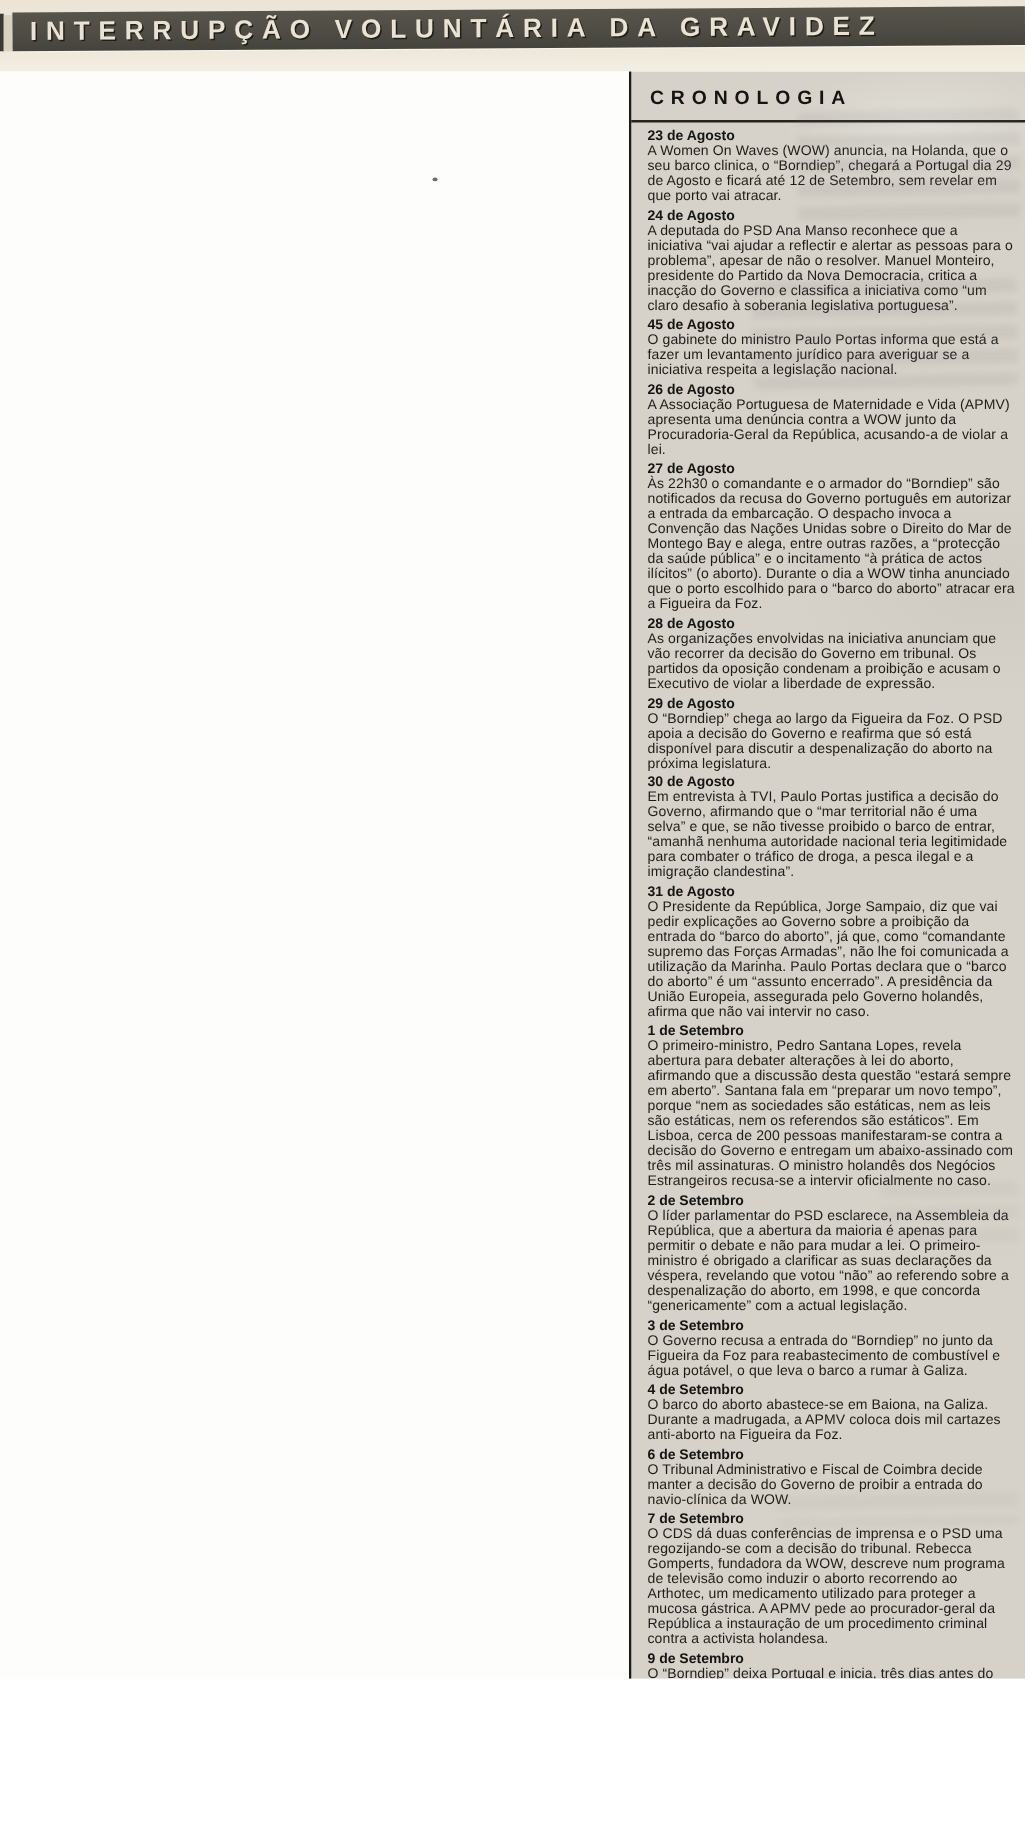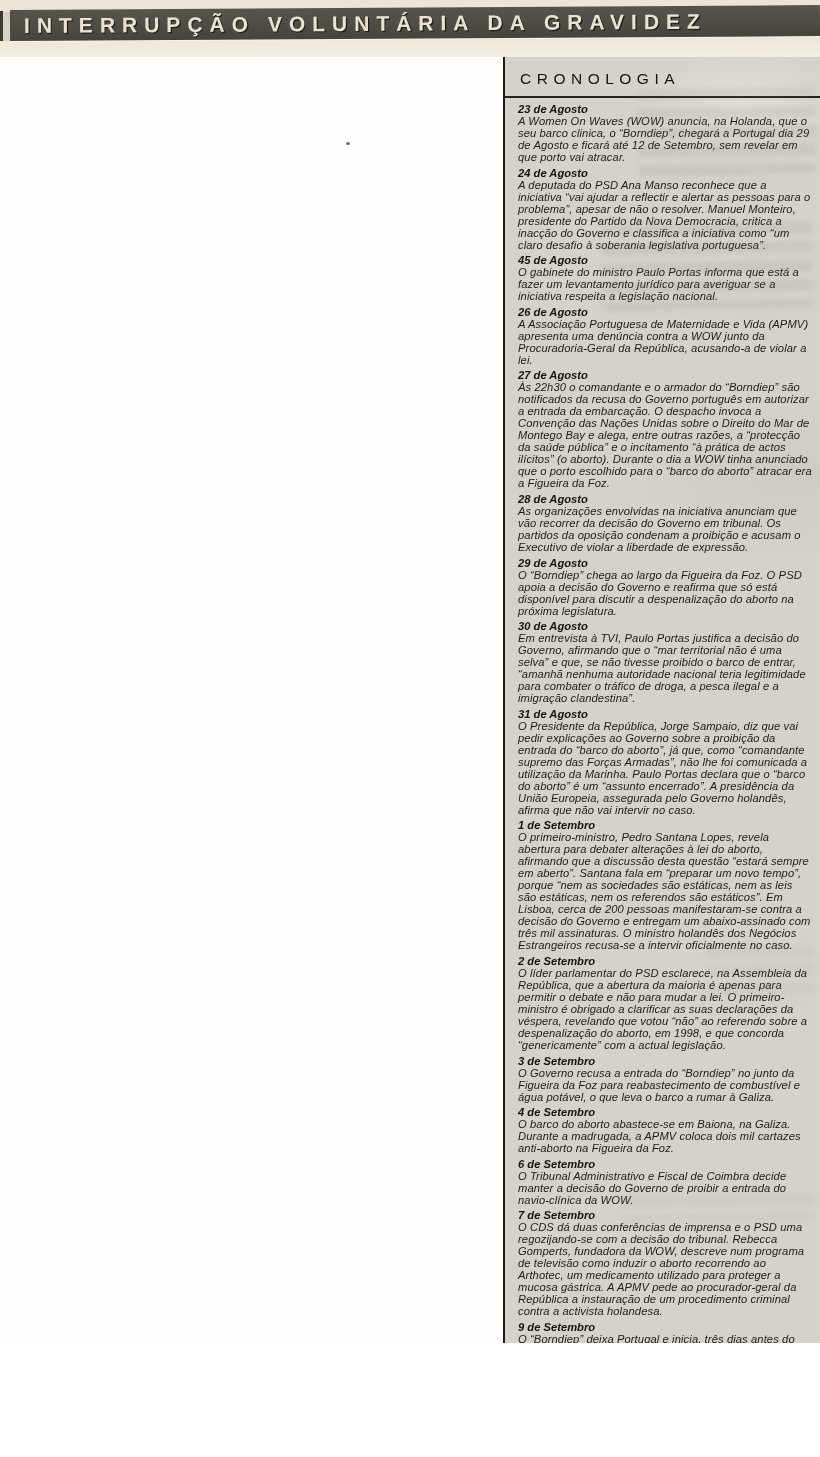--- a/index.html
+++ b/index.html
@@ -37,26 +37,26 @@
     background:
       radial-gradient(ellipse 180px 70px at 75% 3%, rgba(255,255,255,.28), transparent 65%),
       radial-gradient(ellipse 220px 120px at 90% 30%, rgba(197,191,182,.35), transparent 70%),
       radial-gradient(ellipse 260px 90px at 50% 99%, rgba(236,231,221,.5), transparent 75%),
       #d6d2c9;
     border-left:2.5px solid #1b1b18;
     padding:9px 8px 0 13px;
     clip-path:polygon(0 0,100% 0,100% calc(100% - 32px),0 100%);
   }
   .column-heading{
-    margin:4px 0 0 2px;font-size:15.5px;font-weight:normal;
+    margin:4px 0 0 2px;font-size:15.5px;font-weight:bold;
     letter-spacing:5.5px;color:#141412;
   }
   .heading-rule{height:2px;background:#24241f;margin:8px -8px 5px -13px;}
   .entries{font-size:11.2px;line-height:12px;color:#1c1c1a;}
-  .entry{margin-top:3.6px;font-style:italic;}
+  .entry{margin-top:3.6px;}
   .entry-date{display:block;font-weight:bold;color:#141412;}
   .entry-text{letter-spacing:.1px;}
   
   .ghost{
     position:absolute;pointer-events:none;filter:blur(2.5px);opacity:.5;
     background:repeating-linear-gradient(180deg,
       rgba(116,110,120,.22) 0 11px, rgba(116,110,120,0) 11px 19px);
     border-radius:6px;transform:rotate(-1deg);
   }
   .ghost.faint{opacity:.28;}

